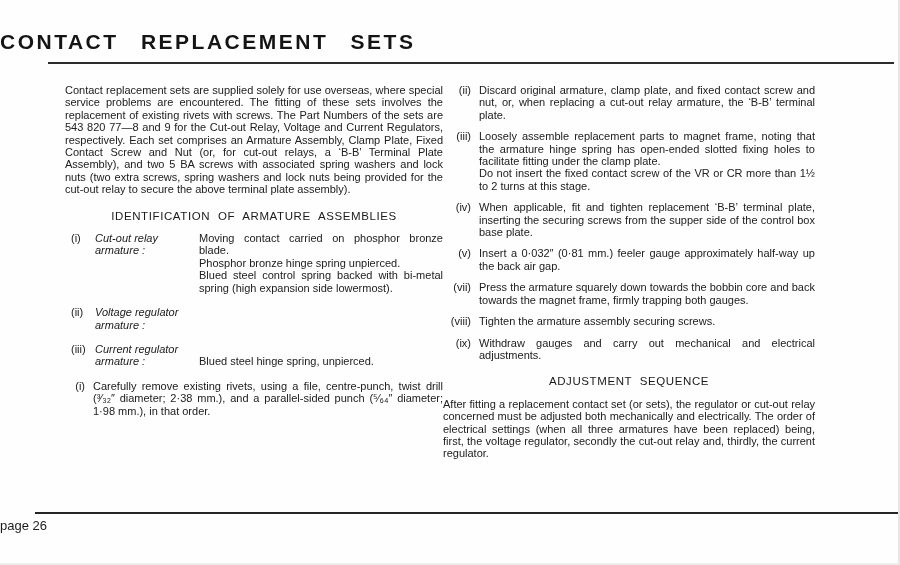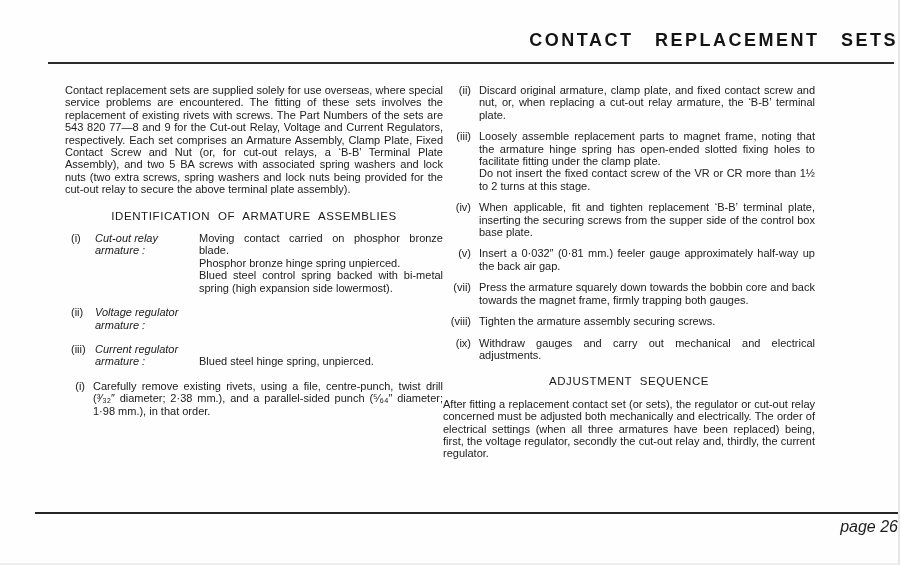--- a/index.html
+++ b/index.html
@@ -13,22 +13,22 @@
     position:relative;
     width:900px;height:565px;
     background:#fefefe;
     color:#1d1d1d;
     box-sizing:border-box;
     border-right:2px solid #e6e6e4;
     border-bottom:2px solid #ededeb;
   }
   .doc-title{
     position:absolute;top:30px;left:0;right:0;
-    text-align:right;
-    font-size:18px;font-weight:bold;
+    text-align:left;
+    font-size:21px;font-weight:bold;
     letter-spacing:2.5px;word-spacing:14px;
     color:#141414;
   }
   .title-rule{
     position:absolute;top:62px;left:48px;right:4px;
     height:2px;background:#2b2b2b;
   }
   .columns{
     position:absolute;top:84px;left:65px;
     width:797px;
@@ -60,22 +60,22 @@
   .step-num{flex:0 0 36px;text-align:right;padding-right:8px;box-sizing:border-box;}
   .step-text{flex:1;text-align:justify;white-space:pre-line;}
   .fit-row .step-num{flex:0 0 28px;}
   .adj-para{margin-top:8px;}
   .footer-rule{
     position:absolute;top:512px;left:35px;right:0;
     height:2px;background:#262626;
   }
   .page-number{
     position:absolute;top:518px;left:0;right:0;
-    text-align:right;
-    font-size:16px;color:#1c1c1c;font-style:italic;
+    text-align:left;
+    font-size:13px;color:#1c1c1c;
   }
 </style>
 </head>
 <body>
 
 <div class="sheet">
 
   <div class="doc-title">CONTACT REPLACEMENT SETS</div>
   <div class="title-rule"></div>
 

